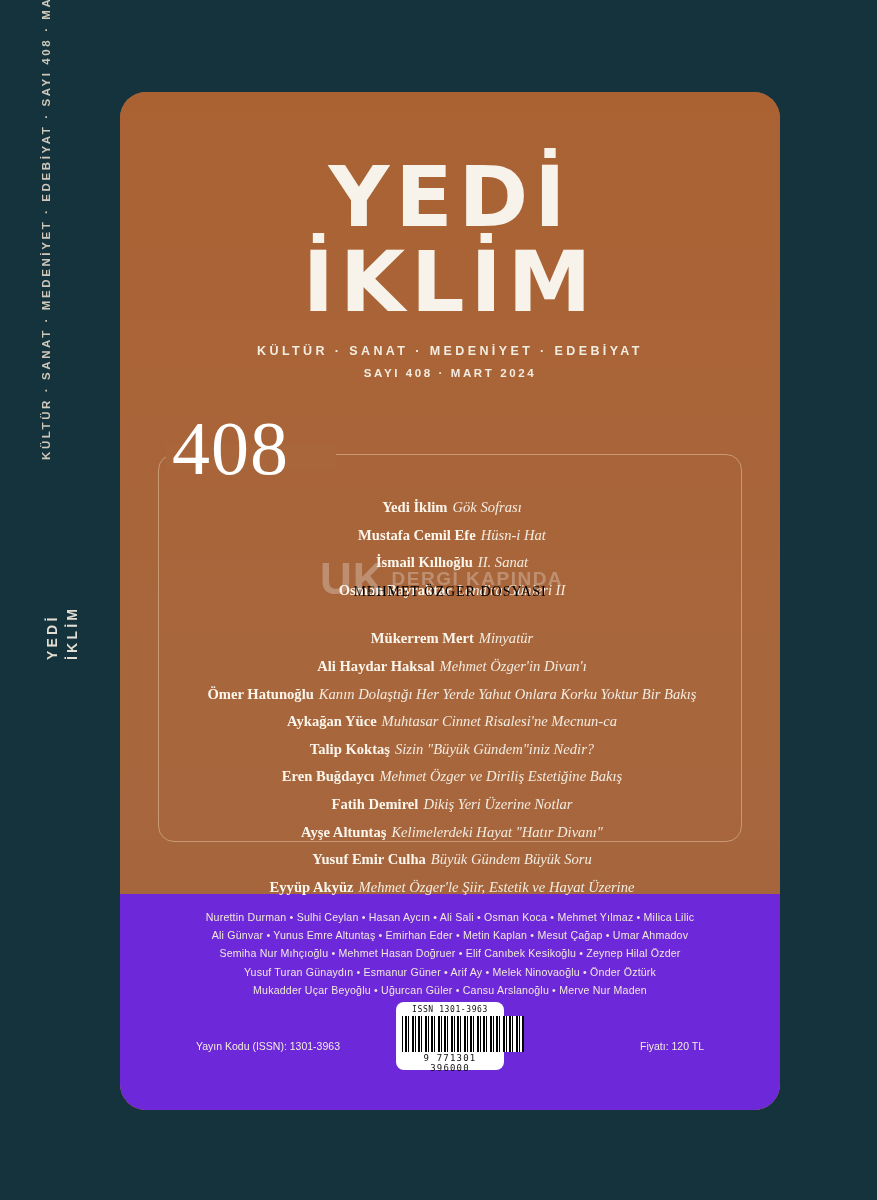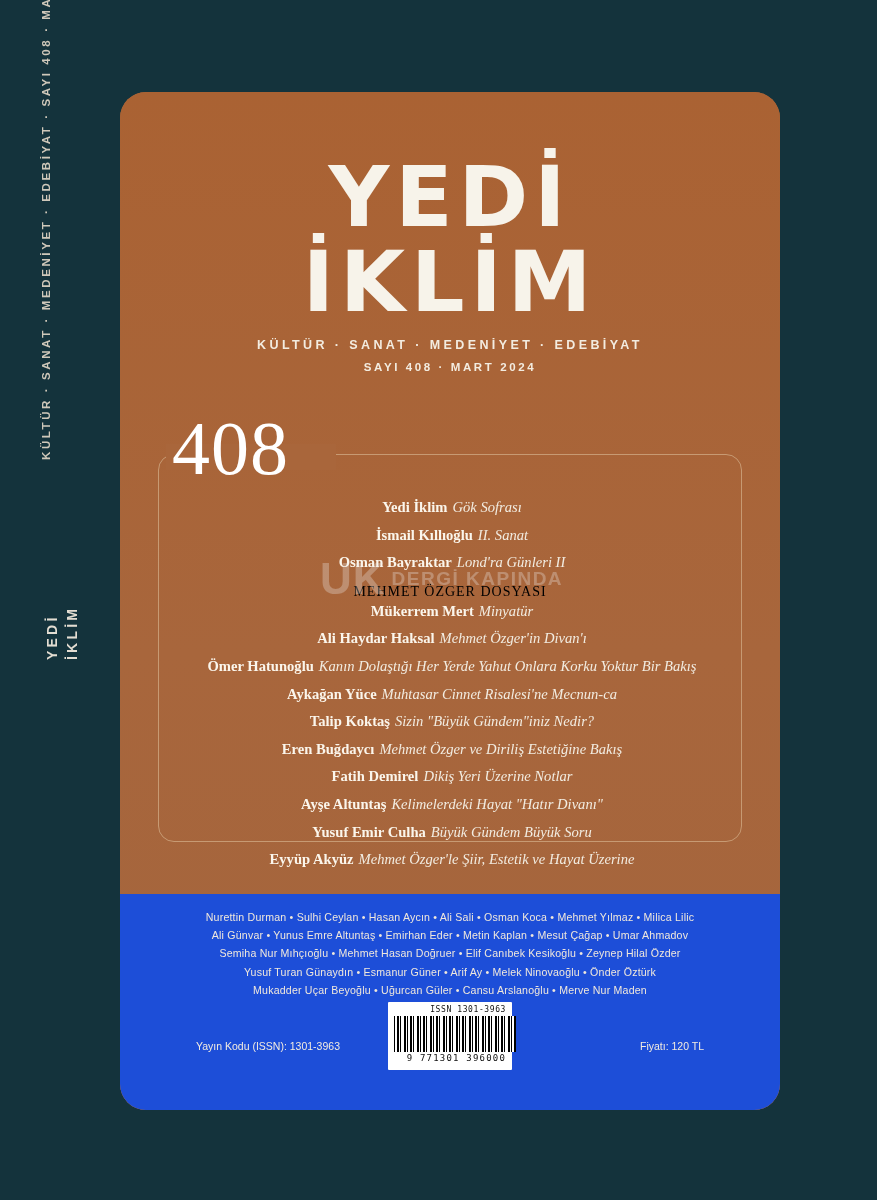--- a/index.html
+++ b/index.html
@@ -79,21 +79,21 @@
     font-family: "DejaVu Sans", sans-serif;
     font-weight: 700;
     font-size: 84px;
     letter-spacing: 6px;
     line-height: 0.94;
     margin: 0;
     color: #f7f3ea;
   }
   .m-line2 { margin-top: 6px; }
   .m-sub {
-    margin-top: 16px;
+    margin-top: 22px;
     font-size: 12.5px;
     letter-spacing: 3.4px;
     font-weight: 700;
     color: #f3ece0;
   }
   .m-issue {
     margin-top: 9px;
     font-size: 11.5px;
     letter-spacing: 2.6px;
     font-weight: 700;
@@ -195,21 +195,21 @@
     margin-left: 6px;
     font-weight: 700;
   }
 
   
   .band {
     position: absolute;
     left: 0; right: 0;
     bottom: 0;
     height: 216px;
-    background: #1d4ed8;
+    background: #6d28d9;
   }
   .contributors {
     position: absolute;
     left: 0; right: 0;
     top: 14px;
     text-align: center;
     color: #f0e8dc;
     font-size: 10.6px;
     line-height: 1.72;
     letter-spacing: .2px;
@@ -235,26 +235,26 @@
     right: 76px;
     bottom: 14px;
     font-size: 10.5px;
     color: #f2ebe0;
   }
   .barcode {
     position: absolute;
     left: 50%;
     transform: translateX(-50%);
     bottom: -4px;
-    width: 124px;
+    width: 108px;
     height: 68px;
     background: #ffffff;
-    border-radius: 1px;
+    border-radius: 8px;
     padding: 3px 6px 2px;
-    text-align: right;
+    text-align: center;
   }
   .barcode .bc-top {
     font-family: "DejaVu Sans Mono", monospace;
     font-size: 8px;
     letter-spacing: .6px;
     color: #111;
     margin-bottom: 2px;
   }
   .bc-bars {
     height: 36px;
@@ -301,20 +301,23 @@
     <div class="frame"></div>
     <div class="frame-mask"></div>
     <div class="bignum">408</div>
 
     <div class="toc">
       <div class="toc-group1">
         <div class="toc-row">
           <span class="au">Yedi İklim</span><span class="ti">Gök Sofrası</span>
         </div>
         <div class="toc-row">
+          <span class="au">Mustafa Cemil Efe</span><span class="ti">Hüsn-i Hat</span>
+        </div>
+        <div class="toc-row">
           <span class="au">İsmail Kıllıoğlu</span><span class="ti">II. Sanat</span>
         </div>
         <div class="toc-row">
           <span class="au">Osman Bayraktar</span><span class="ti">Lond'ra Günleri II</span>
         </div>
       </div>
 
       <div class="toc-group2">
         <div class="toc-row">
           <span class="au">Mükerrem Mert</span><span class="ti">Minyatür</span>

